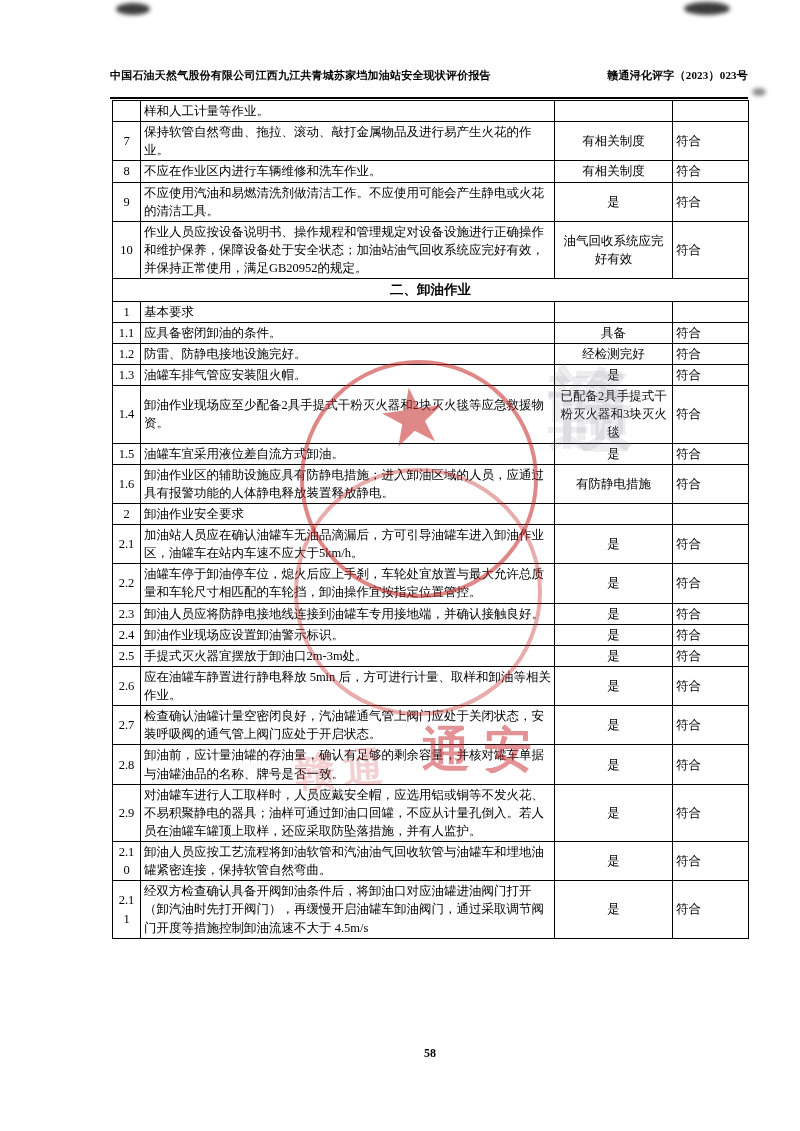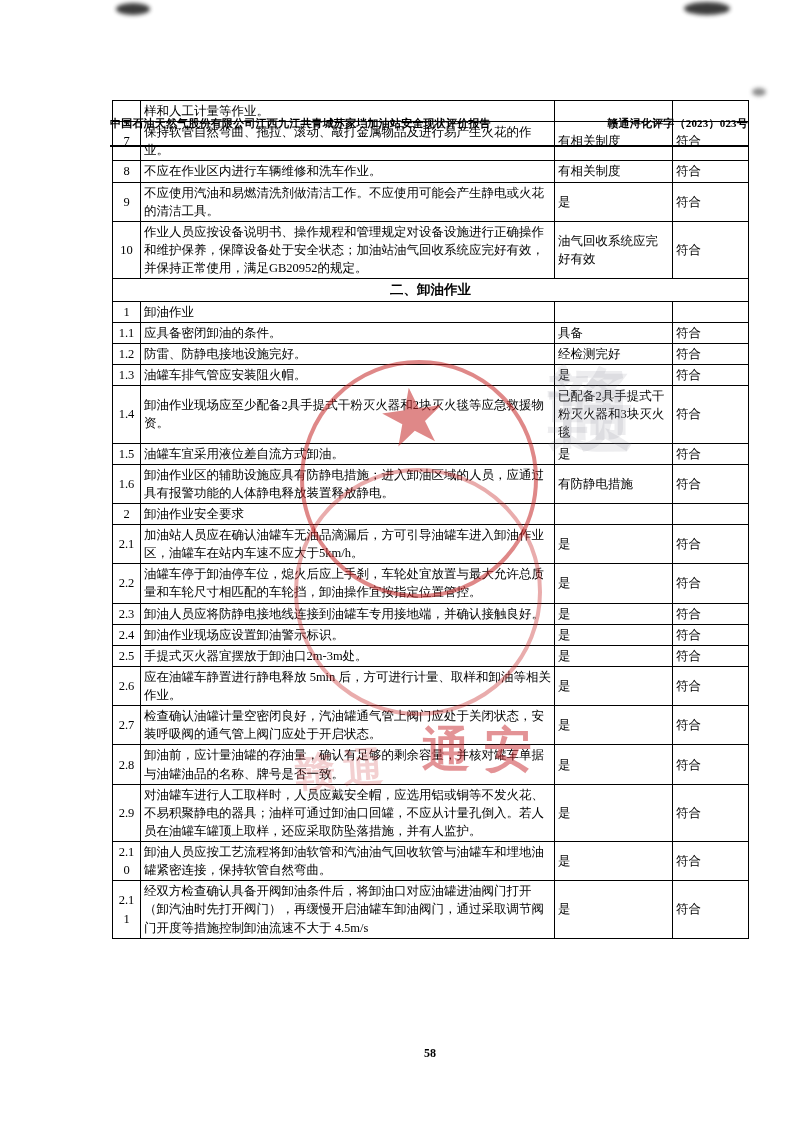--- a/index.html
+++ b/index.html
@@ -13,34 +13,34 @@
   .smudge.a { left:116px; top:3px; width:34px; height:12px; }
   .smudge.b { left:684px; top:2px; width:46px; height:13px; }
   .smudge.c { left:752px; top:88px; width:14px; height:8px; opacity:.5; }
 
   .header {
     position:absolute; left:110px; top:68px; width:638px;
     display:flex; justify-content:space-between; align-items:flex-end;
     font-size:11px; font-weight:bold; letter-spacing:.2px;
     border-bottom:2px solid #000; padding-bottom:14px;
   }
-  .header .doc-no { white-space:nowrap; margin-left:8px;margin-top:48px; }
+  .header .doc-no { white-space:nowrap; margin-left:8px; }
 
   table.audit {
     position:absolute; left:112px; top:100px; width:636px;
     border-collapse:collapse; table-layout:fixed;
     font-size:12.5px; line-height:1.45;
   }
   table.audit td {
     border:1px solid #000; padding:1px 3px; vertical-align:middle;
     word-break:break-all;
   }
   td.num    { width:28px;  text-align:center; padding:1px 1px; }
   td.desc   { width:414px; text-align:left; }
-  td.status { width:118px; text-align:left; }
+  td.status { width:118px; text-align:center; }
   td.result { width:76px;  }
   td.section { text-align:center; font-weight:bold; font-size:13.5px; padding:2px 0;margin-top:16px; }
 
   .footer-pageno {
     position:absolute; left:112px; top:1046px; width:636px;
     text-align:center; font-size:12px;font-weight:bold;
   }
 
   
   .wm { position:absolute; pointer-events:none; z-index:5; }
@@ -116,21 +116,21 @@
           <td class="num">10</td>
           <td class="desc">作业人员应按设备说明书、操作规程和管理规定对设备设施进行正确操作和维护保养，保障设备处于安全状态；加油站油气回收系统应完好有效，并保持正常使用，满足GB20952的规定。</td>
           <td class="status">油气回收系统应完好有效</td>
           <td class="result">符合</td>
         </tr>
         <tr>
           <td colspan="4" class="section">二、卸油作业</td>
         </tr>
         <tr>
           <td class="num">1</td>
-          <td class="desc">卸油作业</td>
+          <td class="desc">基本要求</td>
           <td class="status"></td>
           <td class="result"></td>
         </tr>
         <tr>
           <td class="num">1.1</td>
           <td class="desc">应具备密闭卸油的条件。</td>
           <td class="status">具备</td>
           <td class="result">符合</td>
         </tr>
         <tr>

